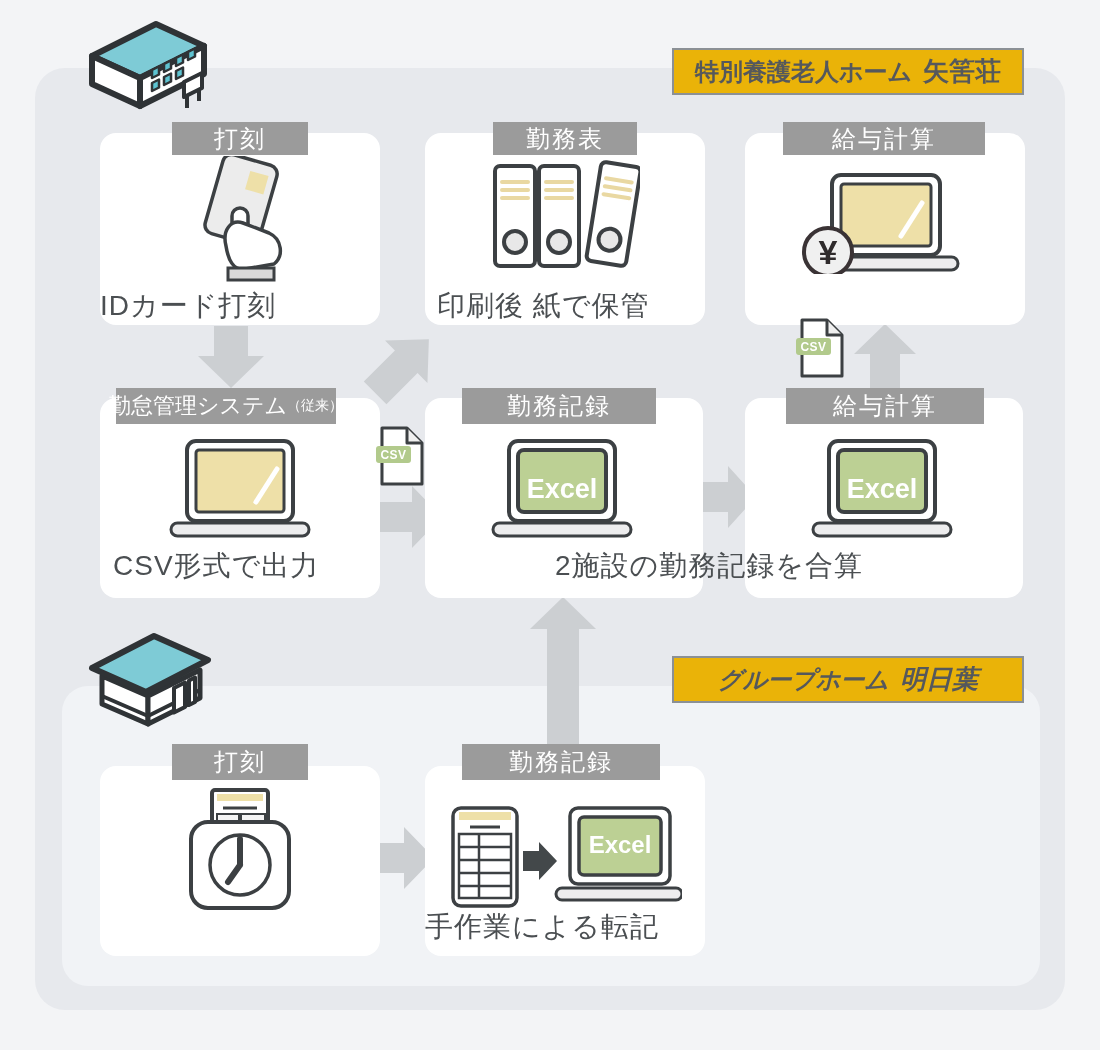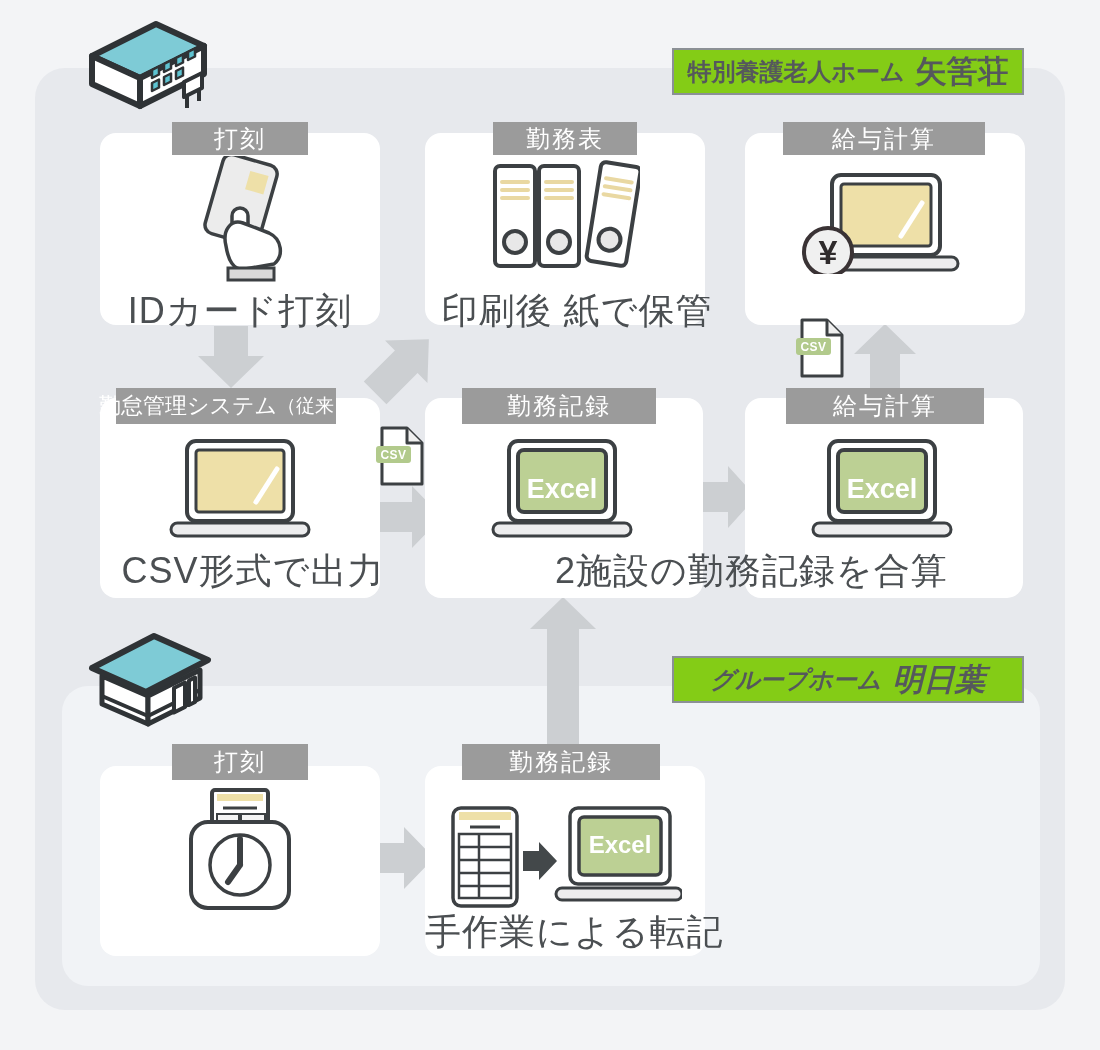--- a/index.html
+++ b/index.html
@@ -7,57 +7,57 @@
     width:1100px;height:1050px;overflow:hidden;
     background:var(--page-bg);
     font-family:"Liberation Sans","DejaVu Sans",sans-serif;
   }
   #stage{position:relative;width:1100px;height:1050px;}
   .panel{position:absolute;}
   #main-panel{left:35px;top:68px;width:1030px;height:942px;background:var(--panel-bg);border-radius:30px;}
   #sub-panel{left:62px;top:686px;width:978px;height:300px;background:var(--subpanel-bg);border-radius:26px;}
 
   .facility-label{
-    position:absolute;box-sizing:border-box;background:#84cc16;border:2px solid #8b9095;
+    position:absolute;box-sizing:border-box;background:#eab308;border:2px solid #8b9095;
     display:flex;align-items:center;justify-content:center;gap:11px;
     color:#55585c;font-weight:700;
   }
   #facility-top{left:672px;top:48px;width:352px;height:47px;}
   #facility-bottom{left:672px;top:656px;width:352px;height:47px;font-style:italic;}
   .facility-type{font-size:24px;}
-  .facility-name{font-size:31px;}
+  .facility-name{font-size:26px;}
 
   .card{position:absolute;background:var(--card-bg);border-radius:16px;}
   #card-punch-top{left:100px;top:133px;width:280px;height:192px;}
   #card-roster{left:425px;top:133px;width:280px;height:192px;}
   #card-payroll{left:745px;top:133px;width:280px;height:192px;}
   #card-attendance{left:100px;top:398px;width:280px;height:200px;}
   #card-record-top{left:425px;top:398px;width:278px;height:200px;}
   #card-summary{left:745px;top:398px;width:278px;height:200px;}
   #card-punch-bottom{left:100px;top:766px;width:280px;height:190px;}
   #card-record-bottom{left:425px;top:766px;width:280px;height:190px;}
 
   .band{
     position:absolute;background:var(--band-bg);color:var(--band-text);
     display:flex;align-items:center;justify-content:center;
     font-size:24px;letter-spacing:2px;white-space:nowrap;
   }
   #band-punch-top{left:172px;top:122px;width:136px;height:33px;}
   #band-roster{left:493px;top:122px;width:144px;height:33px;}
   #band-payroll{left:783px;top:122px;width:202px;height:33px;text-align:center;}
   #band-attendance{left:116px;top:388px;width:220px;height:36px;font-size:22px;letter-spacing:0;}
-  #band-attendance .band-sub{font-size:19px;}
+  #band-attendance .band-sub{font-size:14px;}
   #band-record-top{left:462px;top:388px;width:194px;height:36px;}
   #band-summary{left:786px;top:388px;width:198px;height:36px;}
   #band-punch-bottom{left:172px;top:744px;width:136px;height:36px;}
   #band-record-bottom{left:462px;top:744px;width:198px;height:36px;}
 
   .caption{
-    position:absolute;color:var(--caption-text);font-size:36px;
-    text-align:center;letter-spacing:1px;white-space:nowrap;
+    position:absolute;color:var(--caption-text);font-size:28px;
+    letter-spacing:1px;white-space:nowrap;
   }
   #cap-punch-top{left:100px;top:287px;width:280px;}
   #cap-roster{left:425px;top:287px;width:280px;margin-left:12px;}
   #cap-attendance{left:100px;top:547px;width:280px;margin-left:13px;}
   #cap-merge{left:555px;top:547px;width:370px;}
   #cap-record-bottom{left:425px;top:908px;width:280px;}
 
   svg.abs{position:absolute;display:block;}
   .arrow{fill:var(--arrow);}
   .excel-word{font-family:"Liberation Sans","DejaVu Sans",sans-serif;font-weight:bold;fill:#ffffff;}

